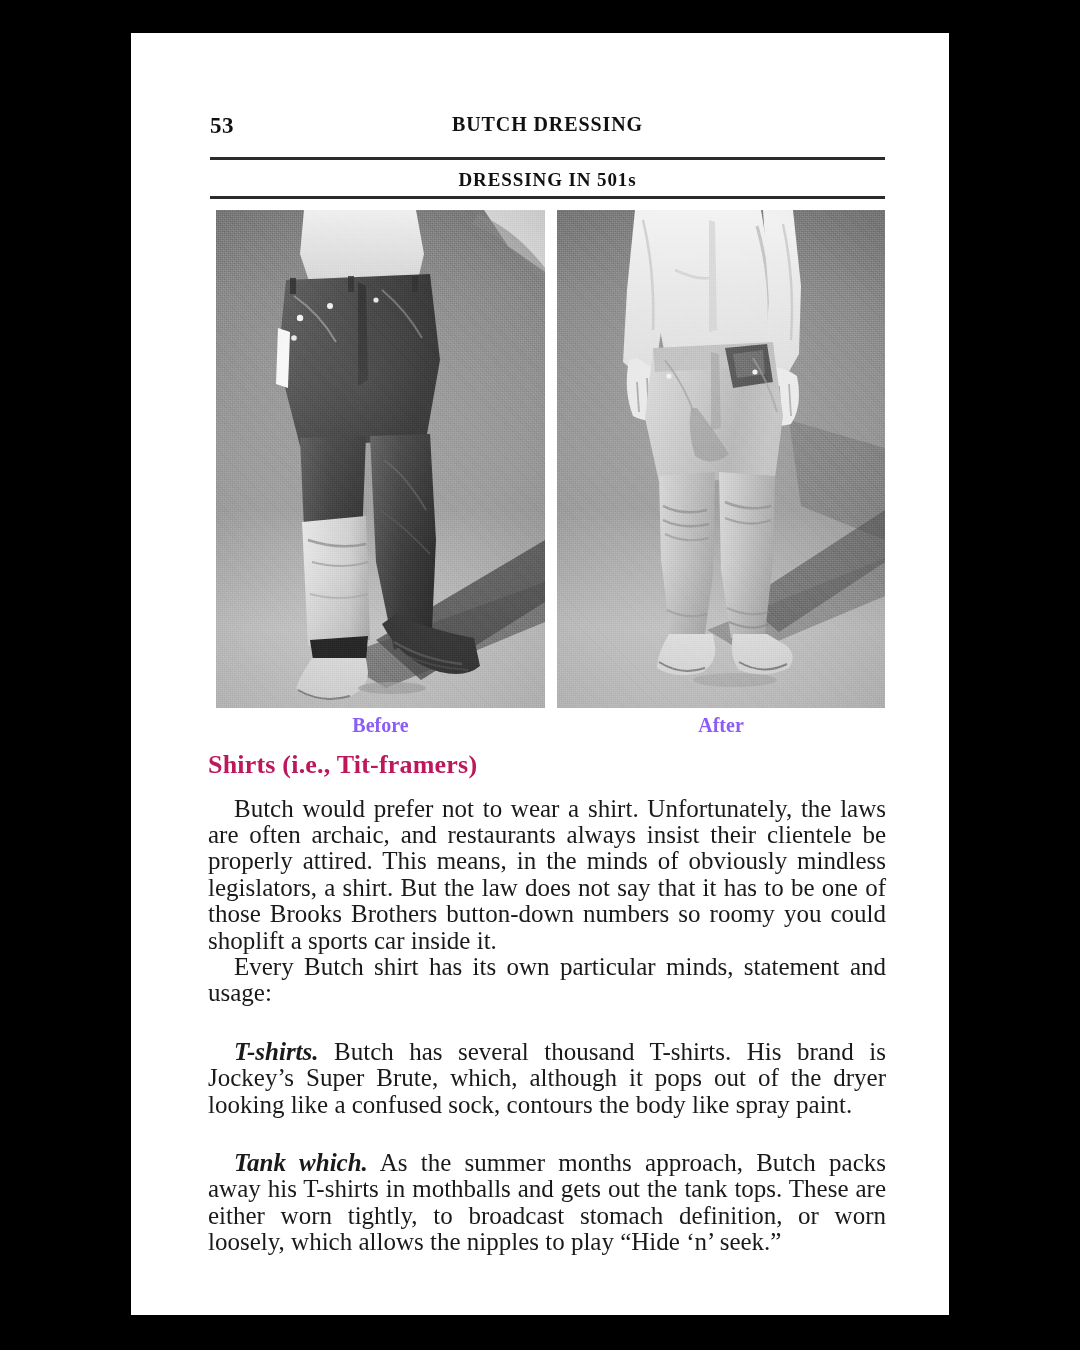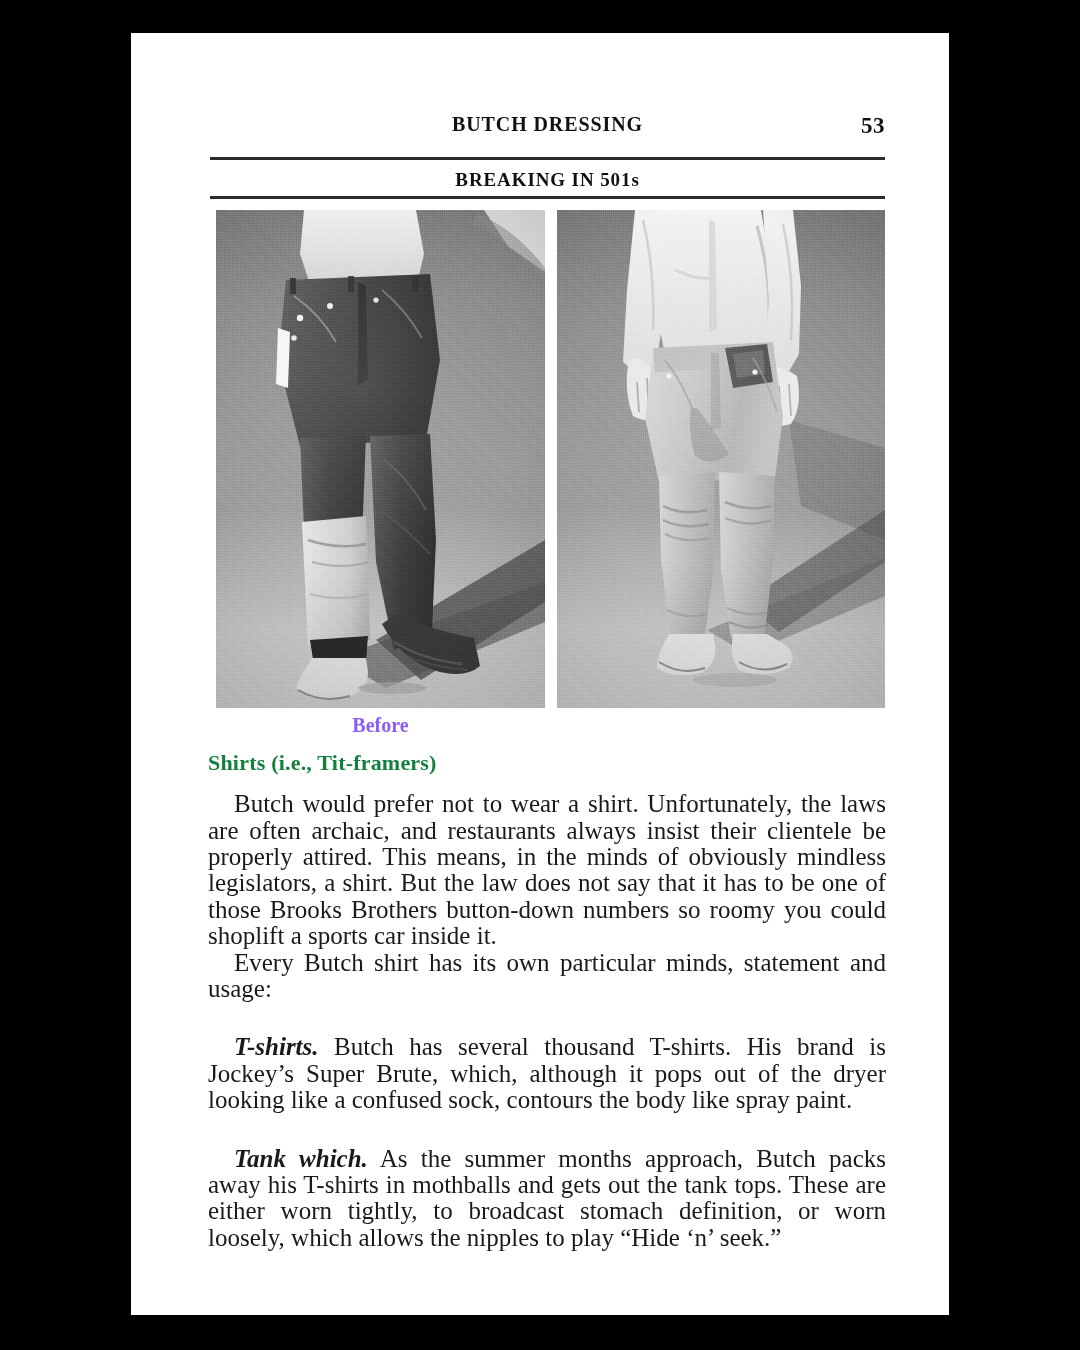--- a/index.html
+++ b/index.html
@@ -177,23 +177,23 @@
     position: absolute;
     left: 77px;    
     top: 718px;
     width: 678px;  
   }
 
   h2.section-heading {
     margin: 0 0 16px 0;
     font-family: "Liberation Serif", serif;
     font-weight: bold;
-    font-size: 22px;
+    font-size: 26px;
     line-height: 1.1;
-    color: #15803d;
+    color: #be185d;
     letter-spacing: 0.2px;
   }
 
   p.para {
     margin: 0;
     font-family: "Liberation Serif", serif;
     font-size: 25px;
     line-height: 26.4px;
     color: #1a1a1a;
     text-align: justify;
@@ -210,25 +210,25 @@
 </head>
 <body>
 
 <div id="screen">
 
   <div id="page">
 
     <div class="running-head">
       <span class="running-head-title">BUTCH DRESSING</span>
     </div>
-    <div class="folio" style="left:79px; top:80px; width:675px; height:30px; position:absolute; text-align:right;">53</div>
+    <div class="folio" style="left:79px; top:80px; width:675px; height:30px; position:absolute; ">53</div>
 
     <div class="rule rule-top"></div>
     <div class="section-banner">
-      <span class="section-banner-text">BREAKING IN 501s</span>
+      <span class="section-banner-text">DRESSING IN 501s</span>
     </div>
     <div class="rule rule-bottom"></div>
 
     <div class="figure-row">
 
       <div class="photo photo-before">
         <div class="backdrop"></div>
         <svg class="figure-svg" viewBox="0 0 329 498" preserveAspectRatio="none">
           <defs>
             <linearGradient id="bDenim" x1="0" y1="0" x2="1" y2="0.3">
@@ -391,20 +391,21 @@
 
           <ellipse cx="178" cy="470" rx="42" ry="7" fill="#b8b8b8" opacity="0.55"></ellipse>
         </svg>
         <div class="vignette"></div>
         <div class="grain"></div>
       </div>
     </div>
 
     <div class="caption-row">
       <div class="caption caption-before">Before</div>
+      <div class="caption caption-after">After</div>
     </div>
 
     <div class="body-col">
 
       <h2 class="section-heading">Shirts (i.e., Tit-framers)</h2>
 
       <p class="para">
         <span>Butch would prefer not to wear a shirt. Unfortunately, the laws are often archaic, and restaurants always insist their clientele be properly attired. This means, in the minds of obviously mindless legislators, a shirt. But the law does not say that it has to be one of those Brooks Brothers button-down numbers so roomy you could shoplift a sports car inside it.</span>
       </p>
 

